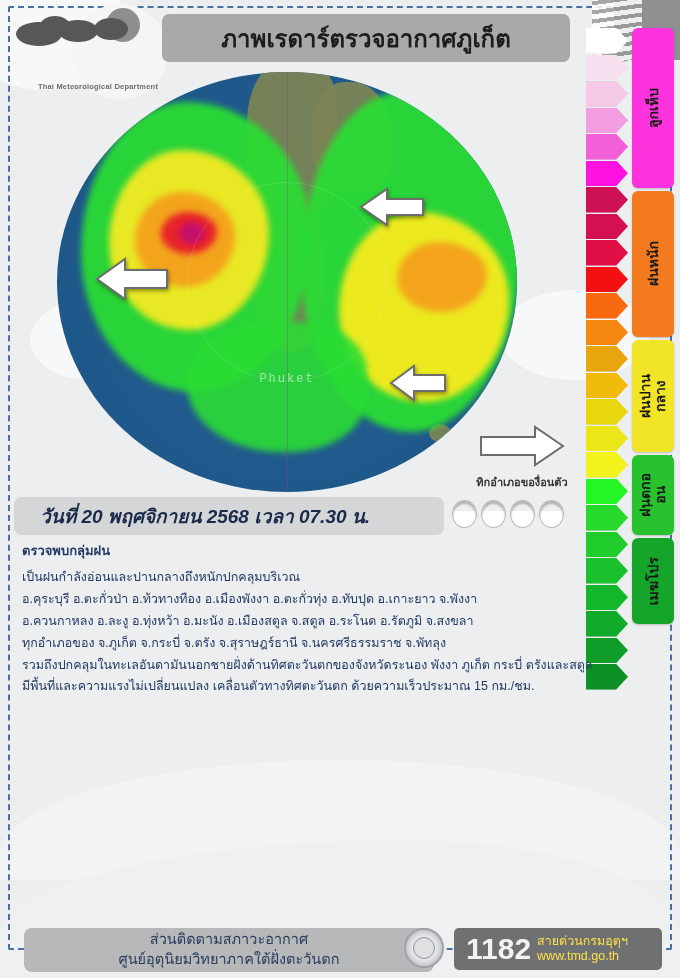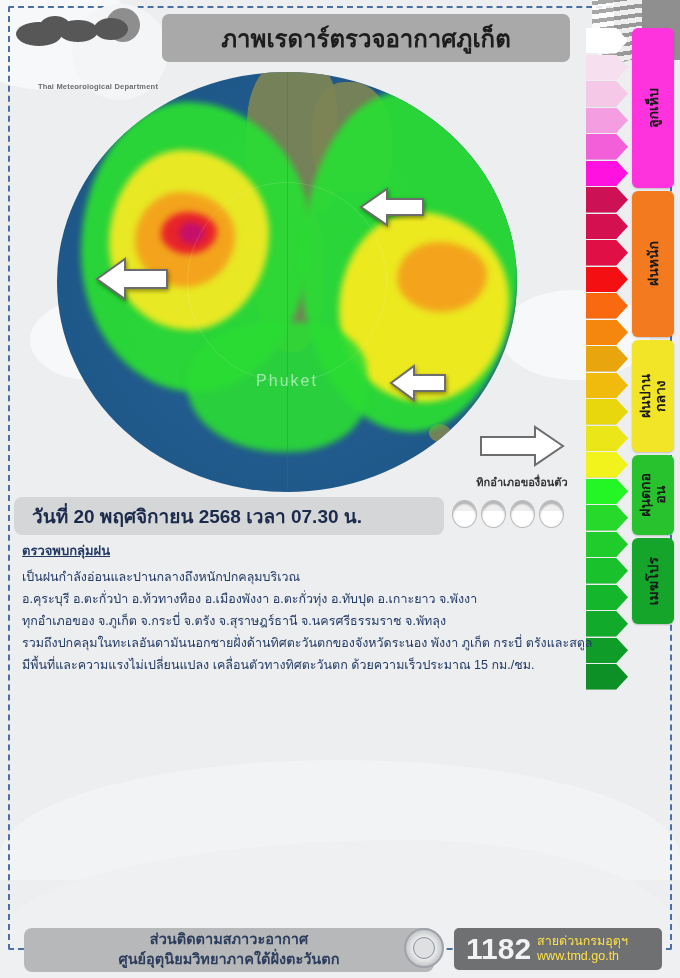--- a/index.html
+++ b/index.html
@@ -143,24 +143,25 @@
   }
   .land {
     position: absolute;
     background: #7d8455;
     opacity: .92;
   }
   .radar-center-label {
     position: absolute;
     left: 50%; top: 300px;
     transform: translateX(-50%);
-    font-size: 16px;
+    font-size: 12px;
     color: rgba(255,255,255,.55);
     letter-spacing: 2px;
     white-space: nowrap;
+    font-family: Liberation Mono, monospace;
   }
   .radar-ring {
     position: absolute;
     border: 1px solid rgba(255,255,255,.13);
     border-radius: 50%;
   }
   .radar-crosshair-v {
     position: absolute;
     left: 50%; top: 0; bottom: 0;
     width: 1px;
@@ -233,21 +234,22 @@
 
   
   .date-bar {
     position: absolute;
     left: 14px; top: 497px;
     width: 430px; height: 38px;
     background: #d4d6d8;
     border-radius: 8px;
     display: flex;
     align-items: center;
-    padding-left: 18px;
+    padding-left: 26px;
+    font-style: italic;
   }
   .date-bar span {
     font-size: 19px;
     font-weight: bold;
     color: #1b2a4a;
   }
   .dots {
     position: absolute;
     left: 452px; top: 500px;
     display: flex;
@@ -265,21 +267,20 @@
   .advisory {
     position: absolute;
     left: 22px; top: 540px;
     width: 600px;
     color: #243a63;
   }
   .advisory-heading {
     font-size: 13px;
     font-weight: bold;
     margin-bottom: 6px;
-    text-decoration: underline;
   }
   .advisory-line {
     font-size: 12.5px;
     line-height: 1.75;
     white-space: nowrap;
   }
 
   
   .footer-plate {
     position: absolute;
@@ -289,21 +290,21 @@
     border-radius: 8px;
     display: flex;
     flex-direction: column;
     align-items: center;
     justify-content: center;
   }
   .footer-plate span {
     font-size: 14.5px;
     color: #2c3c5c;
     line-height: 1.35;
-    font-weight: bold;
+    font-weight: normal;
   }
   .seal {
     position: absolute;
     left: 404px; bottom: 10px;
     width: 40px; height: 40px;
     border-radius: 50%;
     background: radial-gradient(circle, #e9eaec 45%, #c6c8ca 70%, #9fa1a3 100%);
     border: 2px solid #9fa3a8;
   }
   .seal-inner {
@@ -470,20 +471,21 @@
   <div class="dot"></div>
   <div class="dot"></div>
   <div class="dot"></div>
 </div>
 
 <div class="advisory">
   <div class="advisory-heading">ตรวจพบกลุ่มฝน</div>
   <div id="advisory-lines">
       <div class="advisory-line">เป็นฝนกำลังอ่อนและปานกลางถึงหนักปกคลุมบริเวณ</div>
       <div class="advisory-line">อ.คุระบุรี อ.ตะกั่วป่า อ.ท้วทางทือง อ.เมืองพังงา อ.ตะกั่วทุ่ง อ.ทับปุด อ.เกาะยาว จ.พังงา</div>
+      <div class="advisory-line">อ.ควนกาหลง อ.ละงู อ.ทุ่งหว้า อ.มะนัง อ.เมืองสตูล จ.สตูล อ.ระโนด อ.รัตภูมิ จ.สงขลา</div>
       <div class="advisory-line">ทุกอำเภอของ จ.ภูเก็ต จ.กระบี่ จ.ตรัง จ.สุราษฎร์ธานี จ.นครศรีธรรมราช จ.พัทลุง</div>
       <div class="advisory-line">รวมถึงปกคลุมในทะเลอันดามันนอกชายฝั่งด้านทิศตะวันตกของจังหวัดระนอง พังงา ภูเก็ต กระบี่ ตรังและสตูล</div>
       <div class="advisory-line">มีพื้นที่และความแรงไม่เปลี่ยนแปลง เคลื่อนตัวทางทิศตะวันตก ด้วยความเร็วประมาณ 15 กม./ชม.</div>
     </div>
 </div>
 
 <div class="footer-plate">
   <span>ส่วนติดตามสภาวะอากาศ</span>
   <span>ศูนย์อุตุนิยมวิทยาภาคใต้ฝั่งตะวันตก</span>
 </div>

